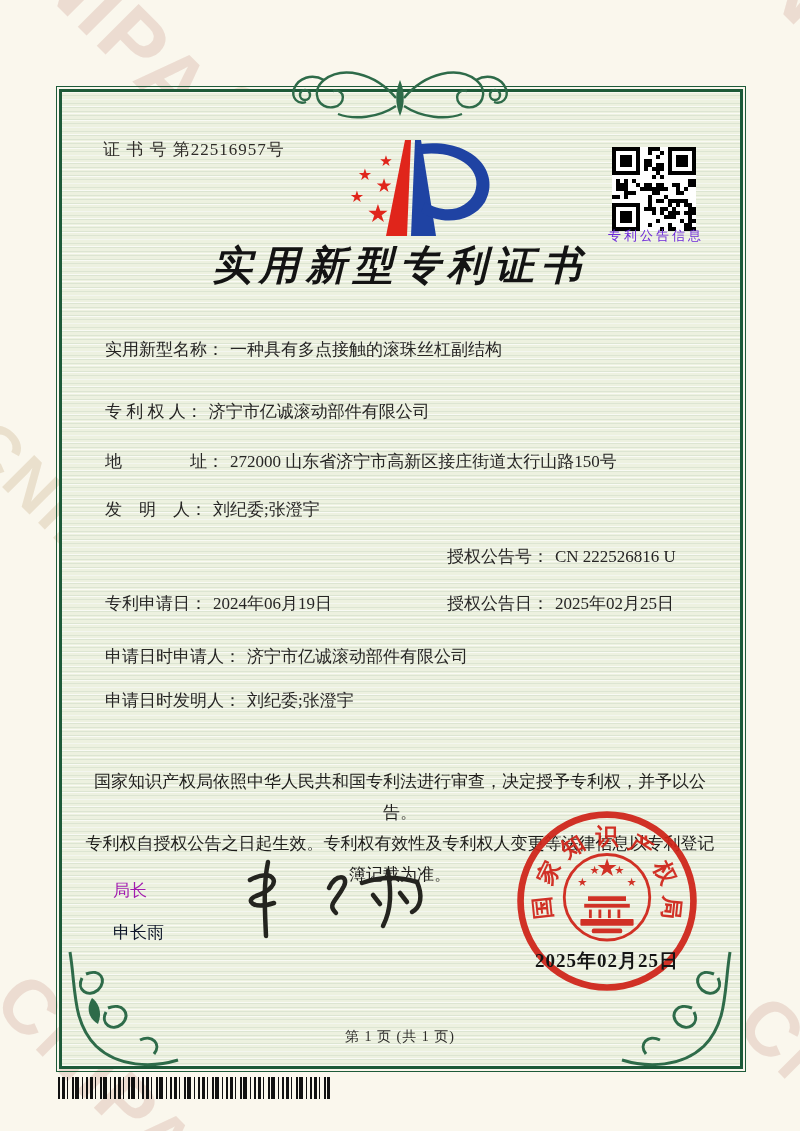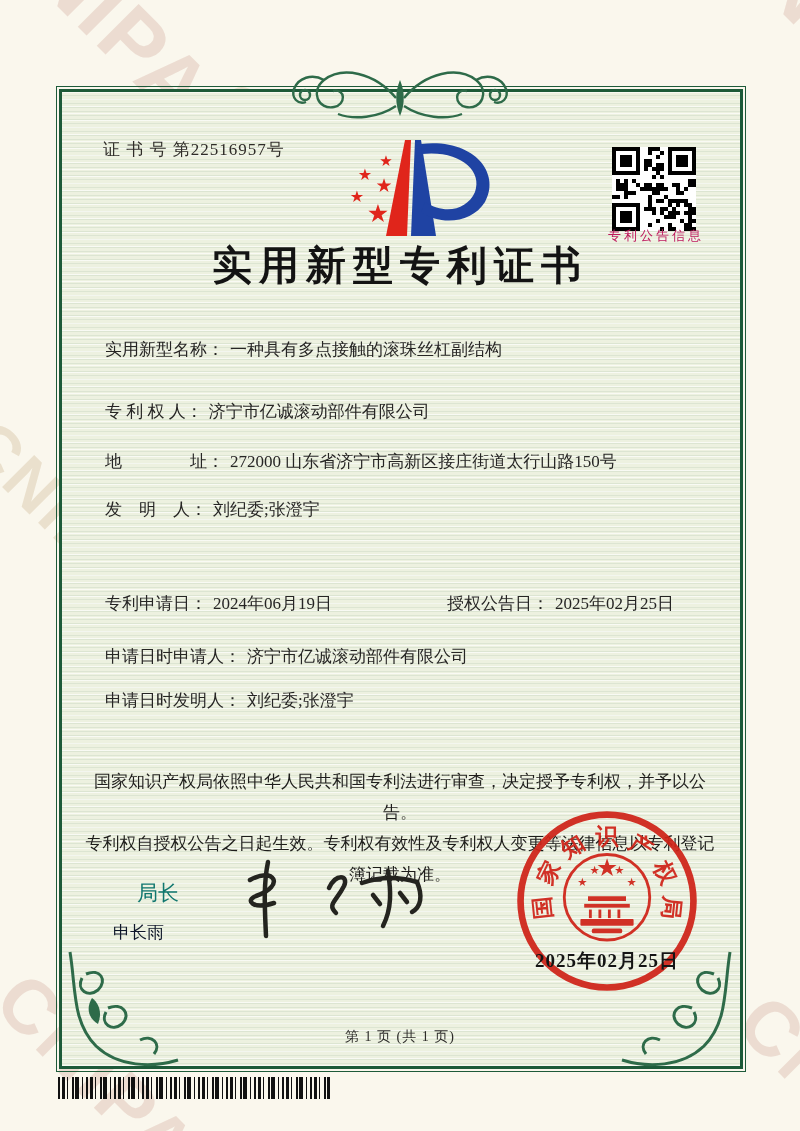--- a/index.html
+++ b/index.html
@@ -18,35 +18,35 @@
          background-color:#edf1e0;
          background-image:
            repeating-linear-gradient(180deg, rgba(255,255,255,0.65) 0 1px, rgba(255,255,255,0) 1px 7px),
            repeating-linear-gradient(180deg, rgba(74,124,89,0.10) 3px 4px, rgba(74,124,89,0) 4px 7px);}
   .flourish{position:absolute;pointer-events:none;}
 
   
   #cert-no{position:absolute;left:103px;top:138px;font-size:17px;color:#2f2c28;letter-spacing:1px;text-align:center;}
   #qr{position:absolute;left:612px;top:147px;}
   #qr-label{position:absolute;left:594px;top:227px;width:124px;text-align:center;
-            font-size:13px;letter-spacing:3px;color:#be185d;}
+            font-size:13px;letter-spacing:3px;color:#6d28d9;}
   #title{position:absolute;left:0;top:238px;width:800px;text-align:center;
-         font-size:40px;font-weight:bold;letter-spacing:7px;color:#131313;}
+         font-size:40px;font-weight:bold;letter-spacing:7px;color:#131313;font-style:italic;}
 
   
   .row{position:absolute;left:105px;font-size:17px;color:#262524;white-space:nowrap;}
   .row .fvalue{margin-left:6px;}
   .row.rcol{left:447px;}
 
   
   #statement{position:absolute;left:78px;top:766px;width:644px;text-align:center;
              font-size:17px;line-height:31px;color:#1e1d1b;}
 
   
-  #director-title{position:absolute;left:113px;top:879px;font-size:21px;color:#0f766e;margin-left:24px;}
+  #director-title{position:absolute;left:113px;top:879px;font-size:17px;color:#a21caf;}
   #director-name{position:absolute;left:113px;top:921px;font-size:17px;color:#0f172a;}
   #signature{position:absolute;left:232px;top:846px;}
 
   
   #seal{position:absolute;left:512px;top:806px;opacity:0.93;}
   .sealchar{font-family:"Liberation Serif","DejaVu Serif",serif;font-weight:bold;}
   #seal-date{position:absolute;left:512px;top:948px;width:190px;text-align:center;
              font-size:19px;font-weight:bold;color:#141414;letter-spacing:1px;}
 
   
@@ -255,20 +255,23 @@
   </div>
   <div class="row" style="top:400px">
     <span class="flabel">专 利 权 人：</span><span class="fvalue">济宁市亿诚滚动部件有限公司</span>
   </div>
   <div class="row" style="top:450px">
     <span class="flabel">地　　　　址：</span><span class="fvalue">272000 山东省济宁市高新区接庄街道太行山路150号</span>
   </div>
   <div class="row" style="top:498px">
     <span class="flabel">发　明　人：</span><span class="fvalue">刘纪委;张澄宇</span>
   </div>
+  <div class="row rcol" style="top:545px">
+    <span class="flabel">授权公告号：</span><span class="fvalue">CN 222526816 U</span>
+  </div>
   <div class="row" style="top:592px">
     <span class="flabel">专利申请日：</span><span class="fvalue">2024年06月19日</span>
   </div>
   <div class="row rcol" style="top:592px">
     <span class="flabel">授权公告日：</span><span class="fvalue">2025年02月25日</span>
   </div>
   <div class="row" style="top:645px">
     <span class="flabel">申请日时申请人：</span><span class="fvalue">济宁市亿诚滚动部件有限公司</span>
   </div>
   <div class="row" style="top:689px">

